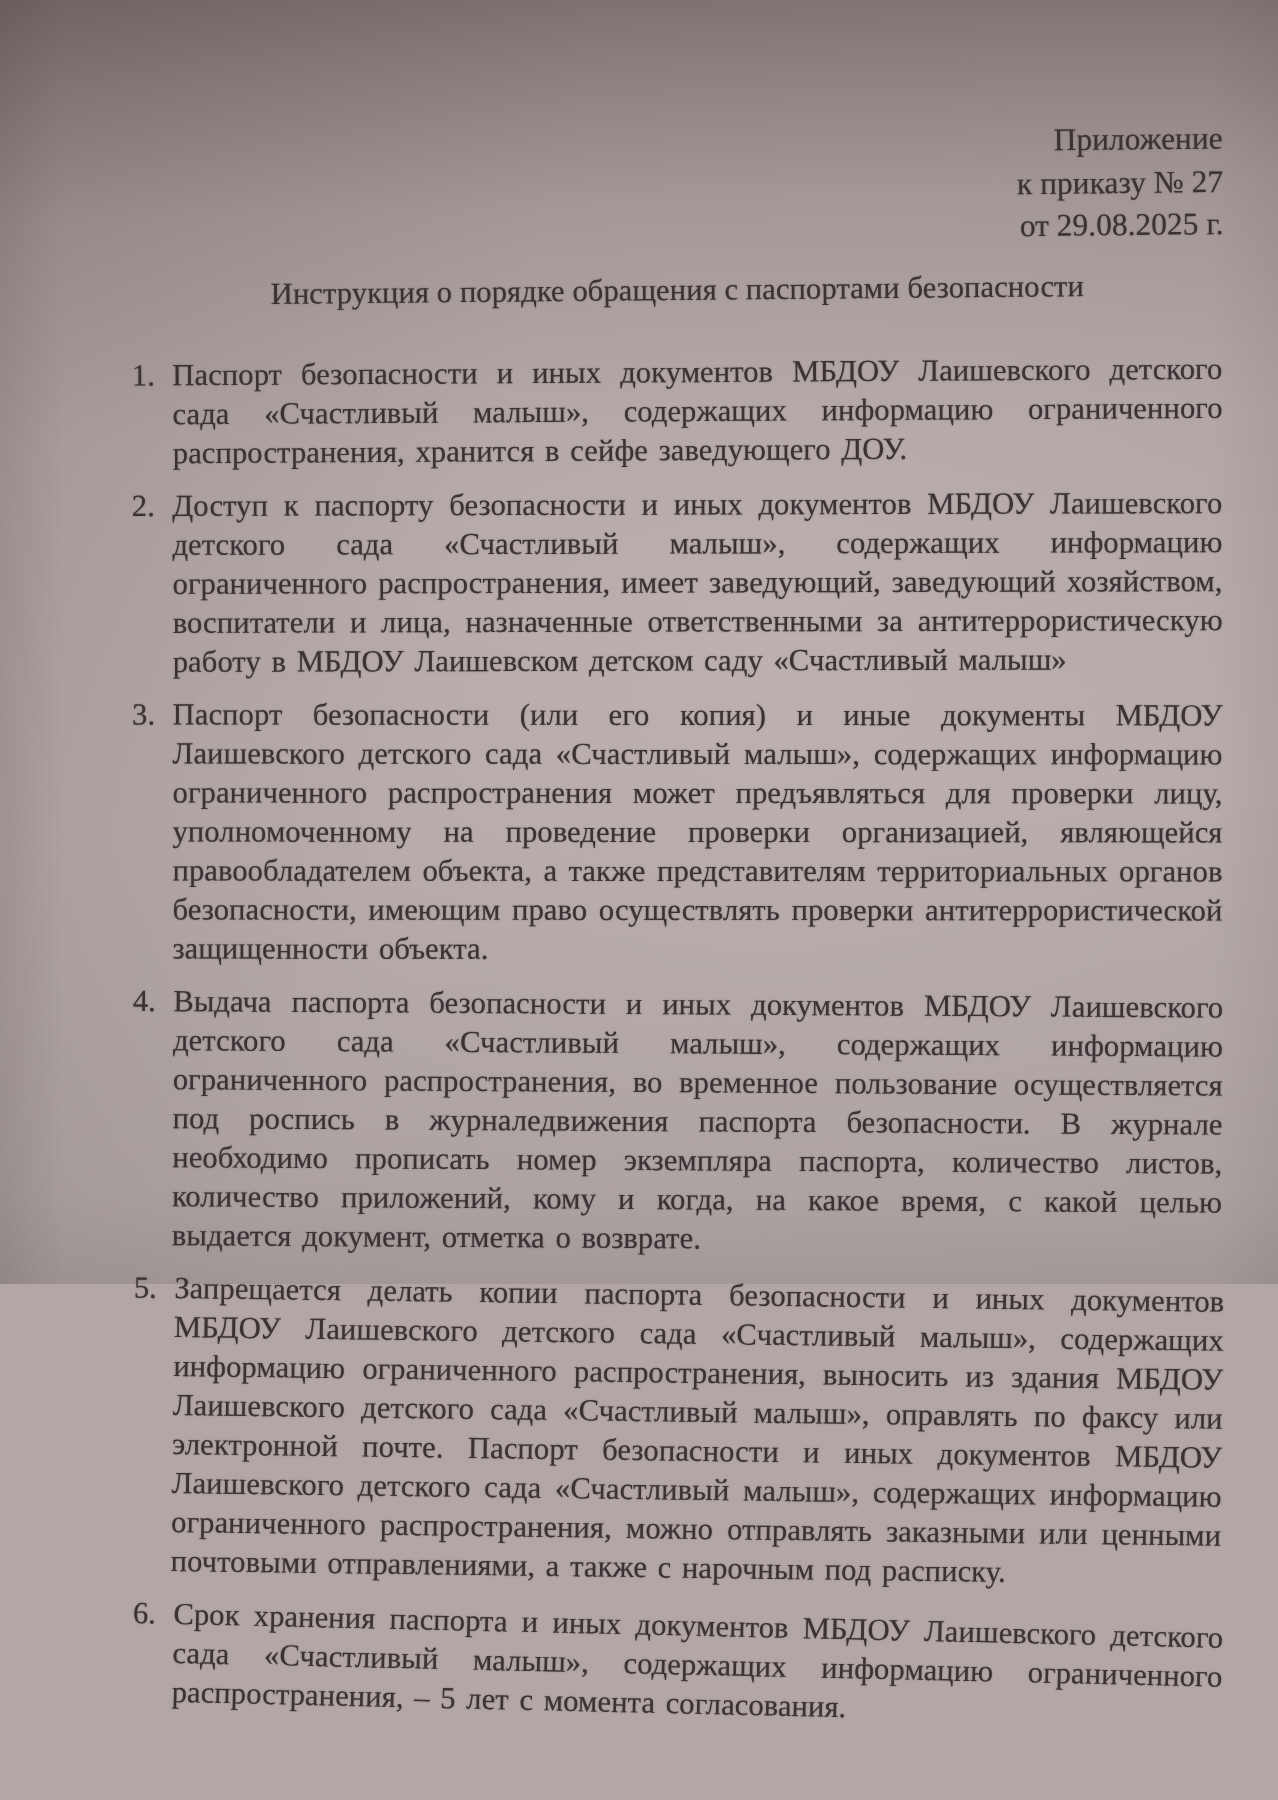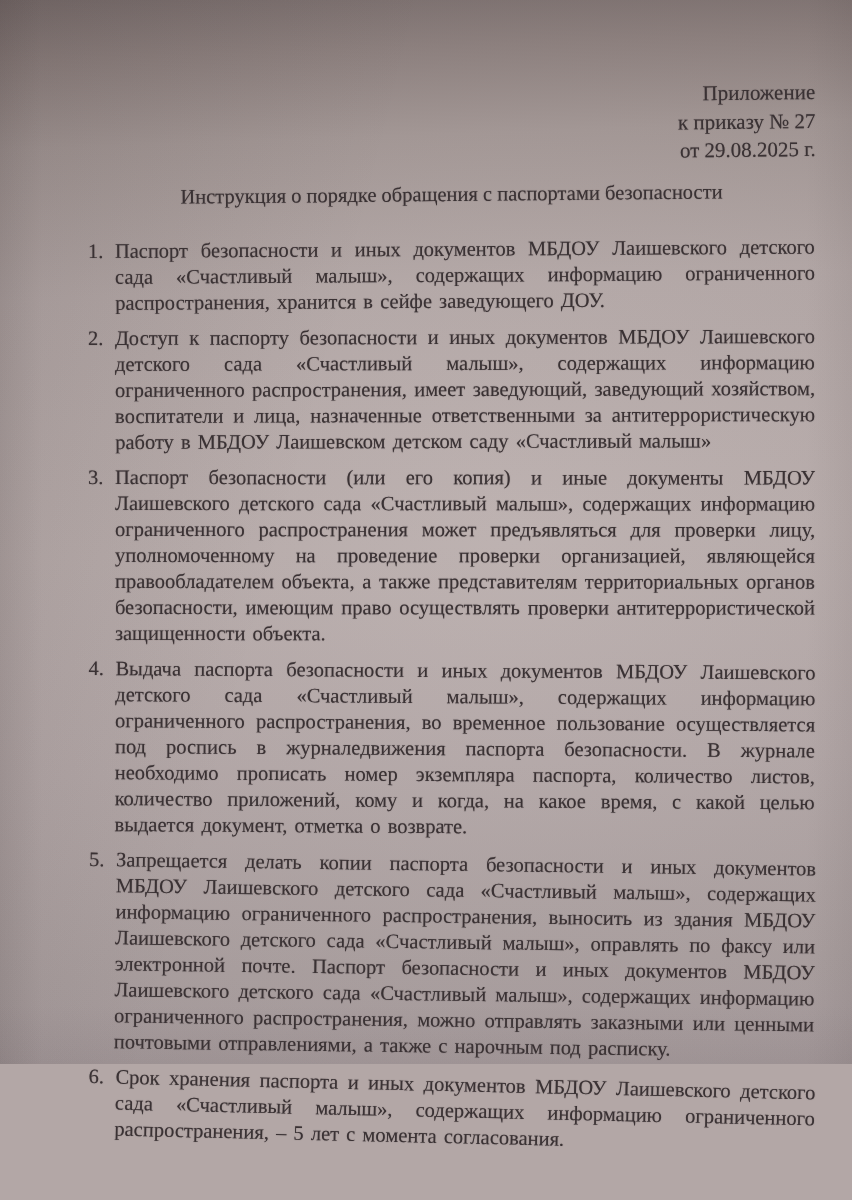--- a/index.html
+++ b/index.html
@@ -9,21 +9,21 @@
     height: 1200px;
     overflow: hidden;
   }
   body {
     font-family: "Liberation Serif", "DejaVu Serif", serif;
     background: var(--paper, #b3a7a6);
   }
   .photo {
     position: relative;
     width: 852px;
-    height: 1064px;
+    height: 856px;
     background:
       linear-gradient(105deg, rgba(40,30,30,0.10), rgba(40,30,30,0.0) 38%),
       radial-gradient(130% 85% at 60% 50%, rgba(255,250,247,0.10), rgba(30,22,24,0.07) 85%),
       linear-gradient(178deg,
         var(--shadow, #7a6e6d) 0px,
         #8d807e 62px,
         #a39795 150px,
         #b2a6a5 300px,
         #b6aaa9 560px,
         #b2a6a6 780px,

